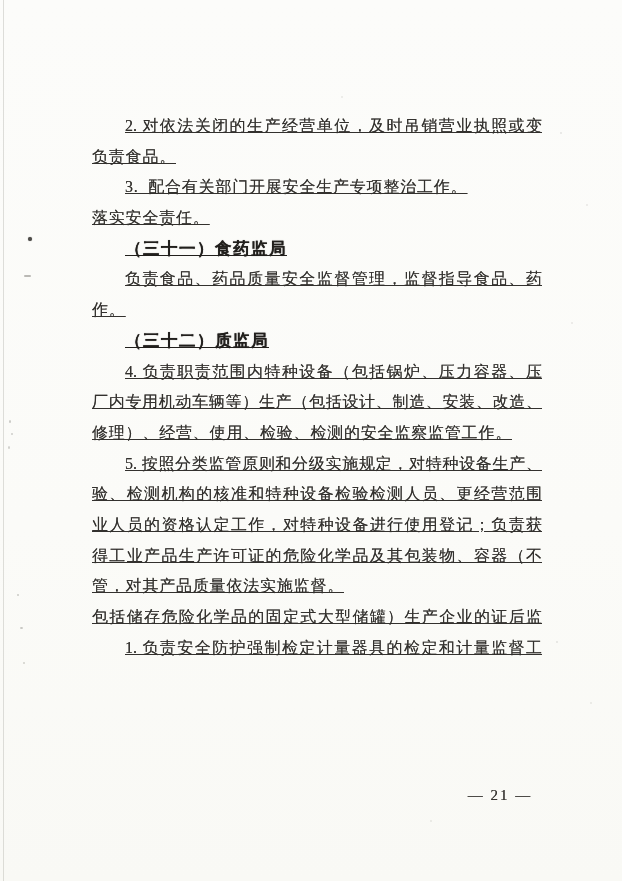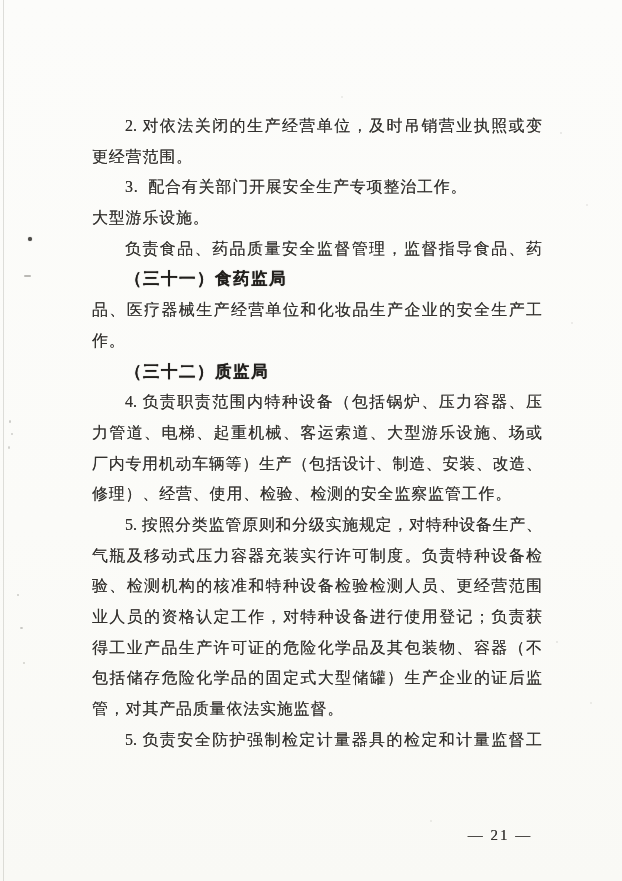--- a/index.html
+++ b/index.html
@@ -24,37 +24,38 @@
     color: #33312e;
     font-size: 16px;
     text-shadow: 0 0 0.6px rgba(62, 60, 56, 0.75);
   }
   .line {
     height: 30.7px;
     line-height: 30.7px;
     overflow: hidden;
     letter-spacing: 0.8px;
     text-align: left;
+    text-decoration: underline;
   }
   .line.fill {
     text-align: justify;
     text-align-last: justify;
     letter-spacing: 0;
   }
   .line.indent { padding-left: 33px; }
   .line.heading {
     font-weight: bold;
     color: #211f1c;
     font-size: 16.5px;
     letter-spacing: 1.5px;
     text-shadow: 0 0 0.7px rgba(30, 28, 25, 0.9);
   }
   .pageno {
     position: absolute;
-    top: 824px;
+    top: 784px;
     left: 452px;
     width: 96px;
     height: 22px;
     line-height: 22px;
     text-align: center;
     font-size: 15px;
     letter-spacing: 2px;
     color: #34322f;
     text-shadow: 0 0 0.6px rgba(62, 60, 56, 0.75);
   }
@@ -97,40 +98,37 @@
 </style>
 </head>
 <body>
 
 <div class="page">
 
   <div class="edge-line"></div>
 
   <div class="textblock">
       <div class="line fill indent">2. 对依法关闭的生产经营单位，及时吊销营业执照或变</div>
-      <div class="line">更经营范围。</div>
+      <div class="line">负责食品。</div>
       <div class="line indent">3.&nbsp;&nbsp;配合有关部门开展安全生产专项整治工作。</div>
-      <div class="line">大型游乐设施。</div>
+      <div class="line">落实安全责任。</div>
+      <div class="line heading indent">（三十一）食药监局</div>
       <div class="line fill indent">负责食品、药品质量安全监督管理，监督指导食品、药</div>
-      <div class="line heading indent">（三十一）食药监局</div>
-      <div class="line fill">品、医疗器械生产经营单位和化妆品生产企业的安全生产工</div>
       <div class="line">作。</div>
       <div class="line heading indent">（三十二）质监局</div>
       <div class="line fill indent">4. 负责职责范围内特种设备（包括锅炉、压力容器、压</div>
-      <div class="line fill">力管道、电梯、起重机械、客运索道、大型游乐设施、场或</div>
       <div class="line fill">厂内专用机动车辆等）生产（包括设计、制造、安装、改造、</div>
       <div class="line">修理）、经营、使用、检验、检测的安全监察监管工作。</div>
       <div class="line fill indent">5. 按照分类监管原则和分级实施规定，对特种设备生产、</div>
-      <div class="line fill">气瓶及移动式压力容器充装实行许可制度。负责特种设备检</div>
       <div class="line fill">验、检测机构的核准和特种设备检验检测人员、更经营范围</div>
       <div class="line fill">业人员的资格认定工作，对特种设备进行使用登记；负责获</div>
       <div class="line fill">得工业产品生产许可证的危险化学品及其包装物、容器（不</div>
+      <div class="line">管，对其产品质量依法实施监督。</div>
       <div class="line fill">包括储存危险化学品的固定式大型储罐）生产企业的证后监</div>
-      <div class="line">管，对其产品质量依法实施监督。</div>
-      <div class="line fill indent">5. 负责安全防护强制检定计量器具的检定和计量监督工</div>
+      <div class="line fill indent">1. 负责安全防护强制检定计量器具的检定和计量监督工</div>
     </div>
 
   <div class="pageno">— 21 —</div>
 
   <div class="ink-dot"></div>
   <div class="ink-dash"></div>
   <div class="speck" style="left:9px;  top:420px; width:2px; height:3px; opacity:0.30;"></div>
   <div class="speck" style="left:11px; top:433px; width:2px; height:2px; opacity:0.28;"></div>
   <div class="speck" style="left:8px;  top:446px; width:2px; height:3px; opacity:0.26;"></div>
   <div class="speck" style="left:17px; top:594px; width:2px; height:2px; opacity:0.30;"></div>

